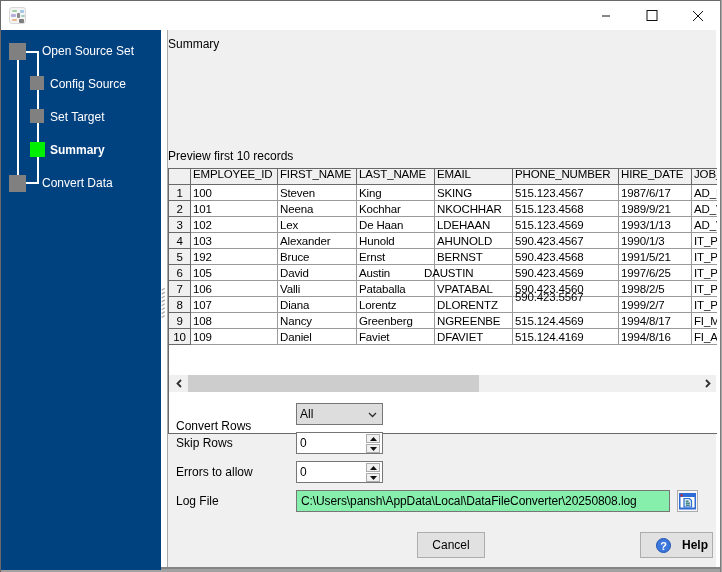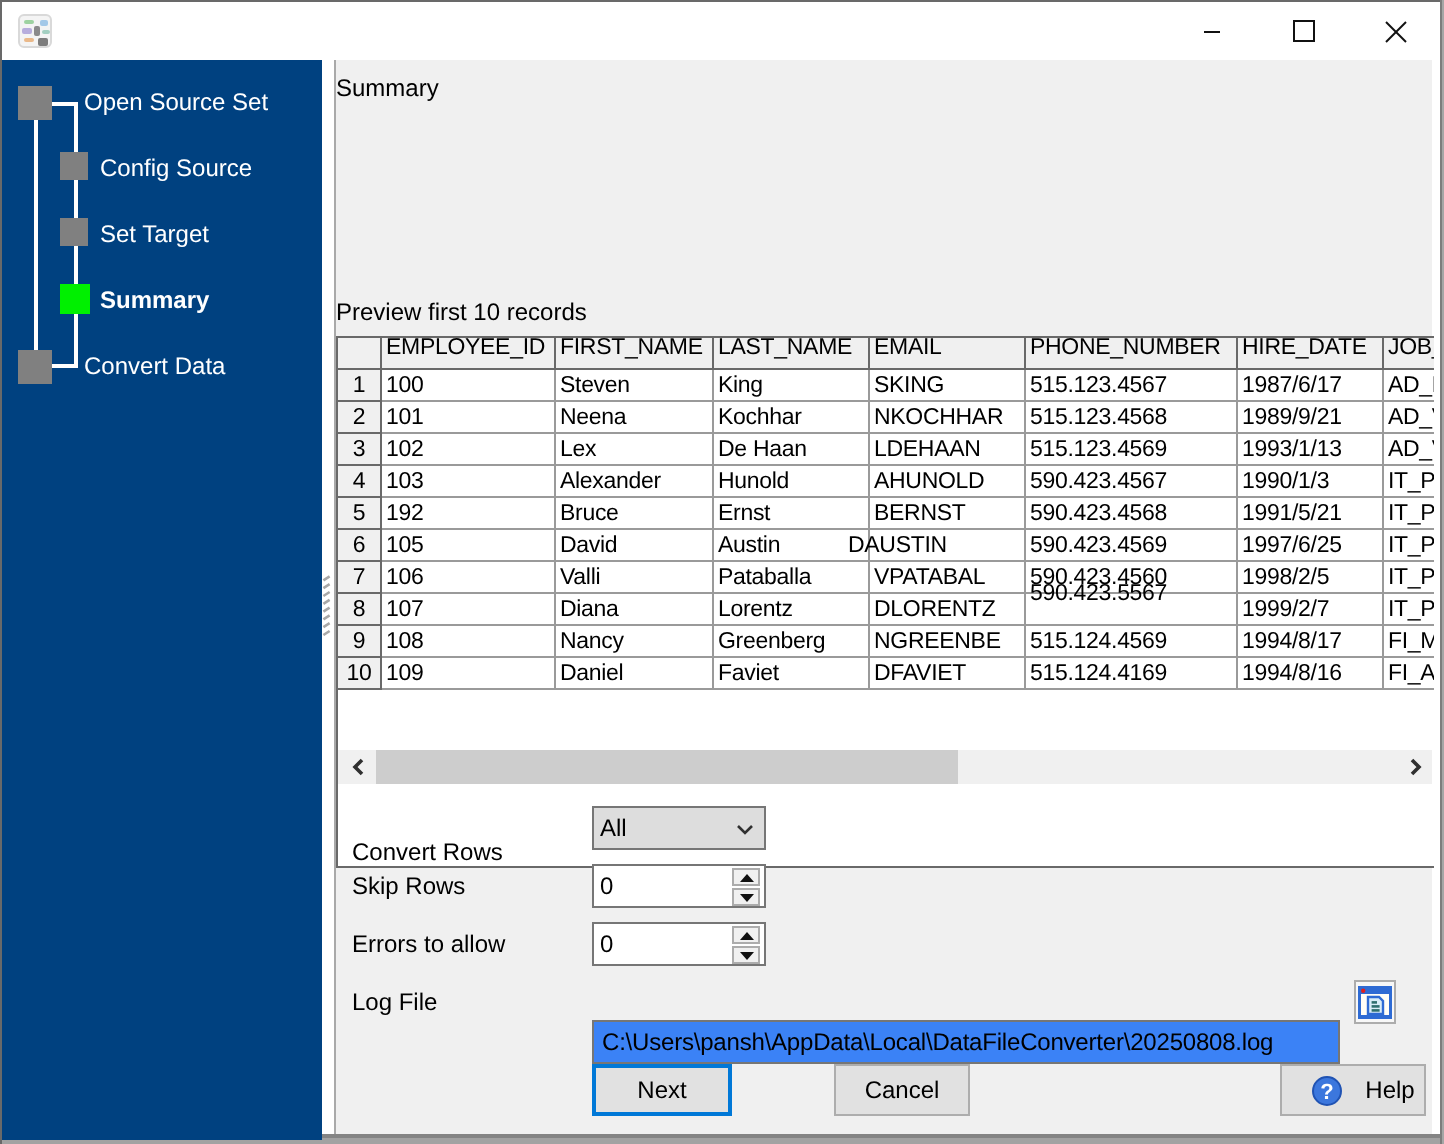--- a/index.html
+++ b/index.html
@@ -32,21 +32,21 @@
 #hscroll{left:0px;top:206px;width:547px;height:17px;background:#f0f0f0;position:absolute;}
 #hthumb{left:19px;top:0px;width:291px;height:17px;background:#cdcdcd;position:absolute;}
 
 .flabel{position:absolute;left:176px;}
 .ctrl{position:absolute;left:296px;width:87px;height:22px;border:1px solid #767676;}
 #combo{top:403px;background:#dddddd;padding:3px 0 0 3px;}
 .spin{background:#fff;padding:3px 0 0 3px;}
 .spinbtns{position:absolute;right:2px;top:1px;width:14px;}
 .sbtn{width:14px;height:9px;background:#f0f0f0;border:1px solid #acacac;position:relative;}
 .sbtn svg{position:absolute;left:3px;top:2px;}
-#loginput{top:510px;width:374px;letter-spacing:-0.1px;background:#3b82f6;padding:3px 0 0 4px;white-space:nowrap;overflow:hidden;}
+#loginput{top:490px;width:374px;letter-spacing:-0.1px;background:#86efac;padding:3px 0 0 4px;white-space:nowrap;overflow:hidden;}
 #logbtn{left:677px;top:490px;width:21px;height:22px;border:1px solid #acacac;background:#f7f7f7;position:absolute;}
 
 .btn{position:absolute;top:532px;height:26px;background:#e1e1e1;border:1px solid #adadad;text-align:center;line-height:24px;font-size:12px;}
 #next{border:2px solid #0078d7;line-height:22px;}
 </style></head><body>
 <div id="win">
  <div class="abs" id="titlebar"></div>
  <div class="abs" id="botborder"></div>
  <div class="abs" id="sidebar"></div>
  <div class="abs" id="wstrip"></div>
@@ -279,22 +279,21 @@
      <rect x="0.5" y="0.5" width="16" height="15" fill="#fffef7" stroke="#2e6bd4" stroke-width="2"></rect>
      <rect x="1" y="1" width="15" height="3" fill="#2e6bd4"></rect>
      <circle cx="2.6" cy="2.4" r="1.1" fill="#e02020"></circle>
      <path d="M5 5.5 H10.5 L12.5 7.5 V14 H5 Z" fill="#d8edf8" stroke="#2e6bd4" stroke-width="1.2"></path>
      <line x1="6.8" y1="8.2" x2="9.5" y2="8.2" stroke="#2e6f6f" stroke-width="1.3"></line>
      <line x1="6.8" y1="10.2" x2="10.8" y2="10.2" stroke="#2e6f6f" stroke-width="1.3"></line>
      <line x1="6.8" y1="12.2" x2="10.8" y2="12.2" stroke="#2e6f6f" stroke-width="1.3"></line>
    </svg>
  </div>
 
- <div class="btn" id="next" style="left:296px;width:70px;">Next</div>
  <div class="btn" style="left:417px;width:68px;">Cancel</div>
  <div class="btn" style="left:640px;width:73px;">
    <svg style="position:absolute;left:15px;top:5px;" width="15" height="15" viewBox="0 0 15 15">
         <circle cx="7.5" cy="7.5" r="7" fill="#3c77dd" stroke="#2053b3" stroke-width="1"></circle>
         <text x="7.5" y="11.5" text-anchor="middle" font-size="11" font-weight="bold" fill="#fff" font-family="Liberation Sans">?</text>
       </svg>
-   <span style="margin-left:37px;">Help</span>
+   <span style="margin-left:37px;font-weight:bold;">Help</span>
  </div>
 </div>
 
 </body></html>

